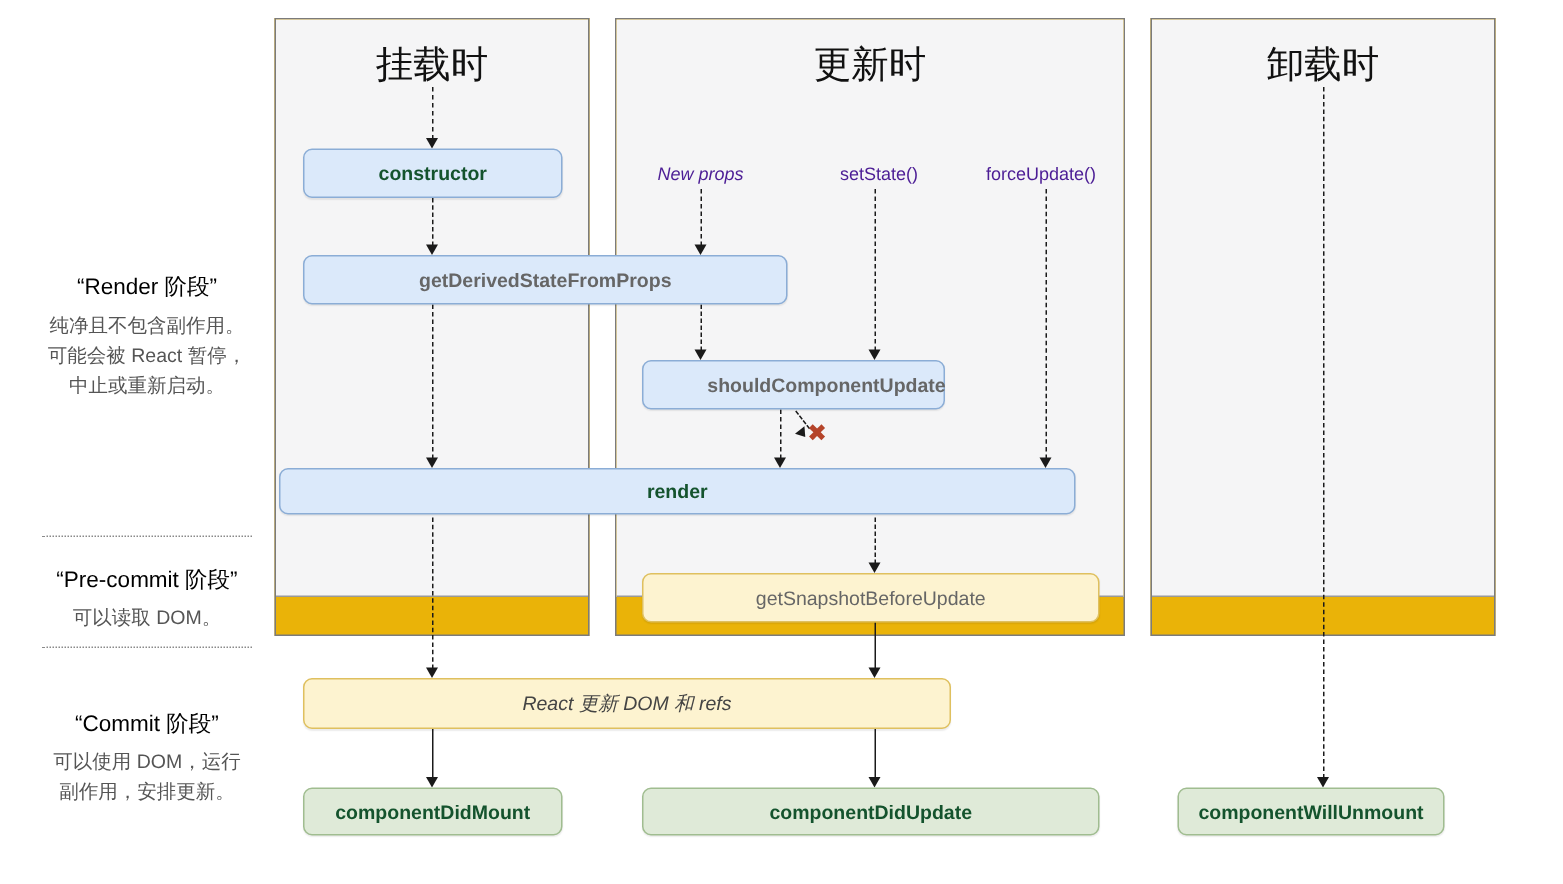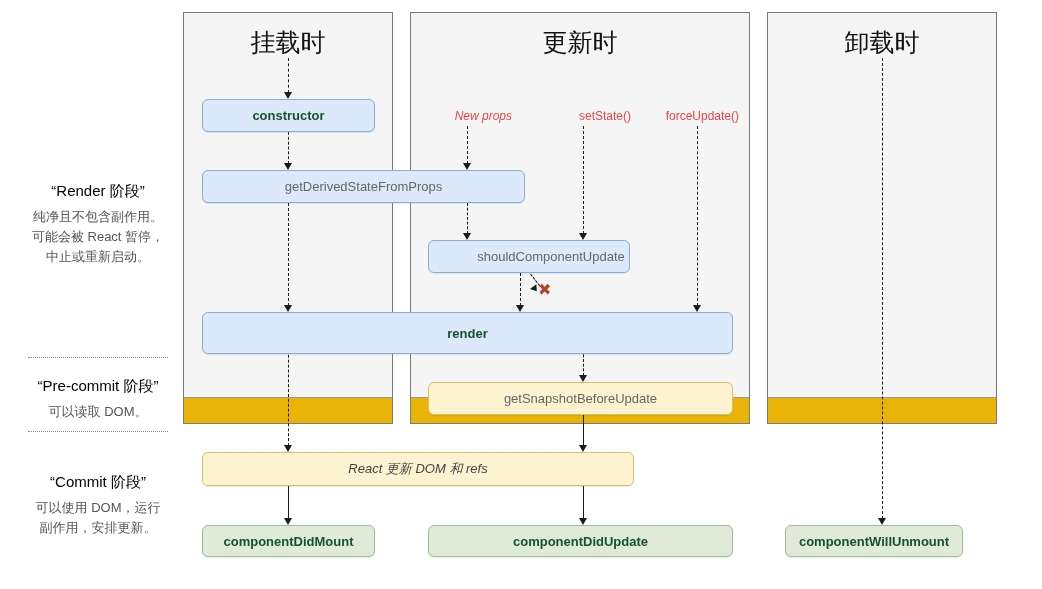--- a/index.html
+++ b/index.html
@@ -12,28 +12,28 @@
   .phase-title{font-size:15px;color:#000000;margin-bottom:6px;}
   .phase-desc{font-size:13px;color:#555;line-height:20px;}
   .phase-sep{position:absolute;left:28px;width:140px;height:0;border-top:1px dotted #8a8a8a;}
   
   .panel{position:absolute;top:12px;height:412px;background:#eab308;border:1px solid var(--panel-border,#7b7b7b);box-sizing:border-box;}
   .panel-top{position:absolute;top:0;left:0;right:0;height:384px;background:var(--section-bg,#f5f5f6);border-bottom:1px solid var(--section-line,#999);}
   .panel-title{position:absolute;top:13px;left:0;right:0;text-align:center;font-size:25px;color:#111;}
   
   .box{position:absolute;box-sizing:border-box;border-radius:6px;display:flex;align-items:center;justify-content:center;
        font-size:13px;z-index:3;box-shadow:0 1px 1px rgba(0,0,0,0.08);}
-  .box.blue{background:var(--blue-fill,#dbe9fa);border:1px solid var(--blue-border,#8badd6);}
+  .box.blue{background:var(--blue-fill,#dbe9fa);border:1px solid var(--blue-border,#8badd6);font-weight:bold;}
   .box.yellow{background:var(--yellow-fill,#fdf3d0);border:1px solid var(--yellow-border,#dfc05f);}
   .box.green{background:var(--green-fill,#dfead8);border:1px solid var(--green-border,#a0bd90);}
   .box.bold{font-weight:700;color:#14532d;}
   .box.gray{color:#666;}
   .box.italic{font-style:italic;color:#444;}
   
-  .trigger{position:absolute;width:90px;text-align:right;font-size:12px;color:#ef4444;z-index:2;}
+  .trigger{position:absolute;width:90px;text-align:center;font-size:12px;color:#4c1d95;z-index:2;}
   .trigger.italic{font-style:italic;}
   
   .varrow{position:absolute;width:9px;z-index:2;}
   .varrow .ln{position:absolute;left:4px;top:0;bottom:6px;width:0;border-left:1px dashed var(--arrow,#1a1a1a);}
   .varrow .hd{position:absolute;left:0;bottom:0;width:0;height:0;
       border-left:4.5px solid transparent;border-right:4.5px solid transparent;border-top:7px solid var(--arrow,#1a1a1a);}
   .varrow.solid .ln{border-left-style:solid;}
   .branch-ln{position:absolute;left:530px;top:274px;height:15px;width:0;border-left:1px dashed var(--arrow,#1a1a1a);
       transform-origin:top center;transform:rotate(-38deg);z-index:2;}
   .branch-hd{position:absolute;left:531px;top:286px;width:0;height:0;
@@ -79,21 +79,21 @@
     <div class="panel-title">卸载时</div>
   </div>
 
   <div class="trigger italic" style="left:422px;top:109px;">New props</div>
   <div class="trigger" style="left:541px;top:109px;">setState()</div>
   <div class="trigger" style="left:649px;top:109px;">forceUpdate()</div>
 
   <div class="box blue bold" style="left:202px;top:99px;width:173px;height:33px;">constructor</div>
   <div class="box blue gray" style="left:202px;top:170px;width:323px;height:33px;">getDerivedStateFromProps</div>
   <div class="box blue gray" style="left:428px;top:240px;width:202px;height:33px;padding-left:44px;">shouldComponentUpdate</div>
-  <div class="box blue bold" style="left:202px;top:312px;width:531px;height:42px;">render</div>
+  <div class="box blue bold" style="left:186px;top:312px;width:531px;height:31px;">render</div>
   <div class="box yellow gray" style="left:428px;top:382px;width:305px;height:33px;">getSnapshotBeforeUpdate</div>
   <div class="box yellow italic" style="left:202px;top:452px;width:432px;height:34px;">React 更新 DOM 和 refs</div>
   <div class="box green bold" style="left:202px;top:525px;width:173px;height:32px;">componentDidMount</div>
   <div class="box green bold" style="left:428px;top:525px;width:305px;height:32px;">componentDidUpdate</div>
   <div class="box green bold" style="left:785px;top:525px;width:178px;height:32px;">componentWillUnmount</div>
 
   <div class="varrow" style="left:283.5px;top:58px;height:41px;">
       <i class="ln"></i>
       <i class="hd"></i>
     </div>

